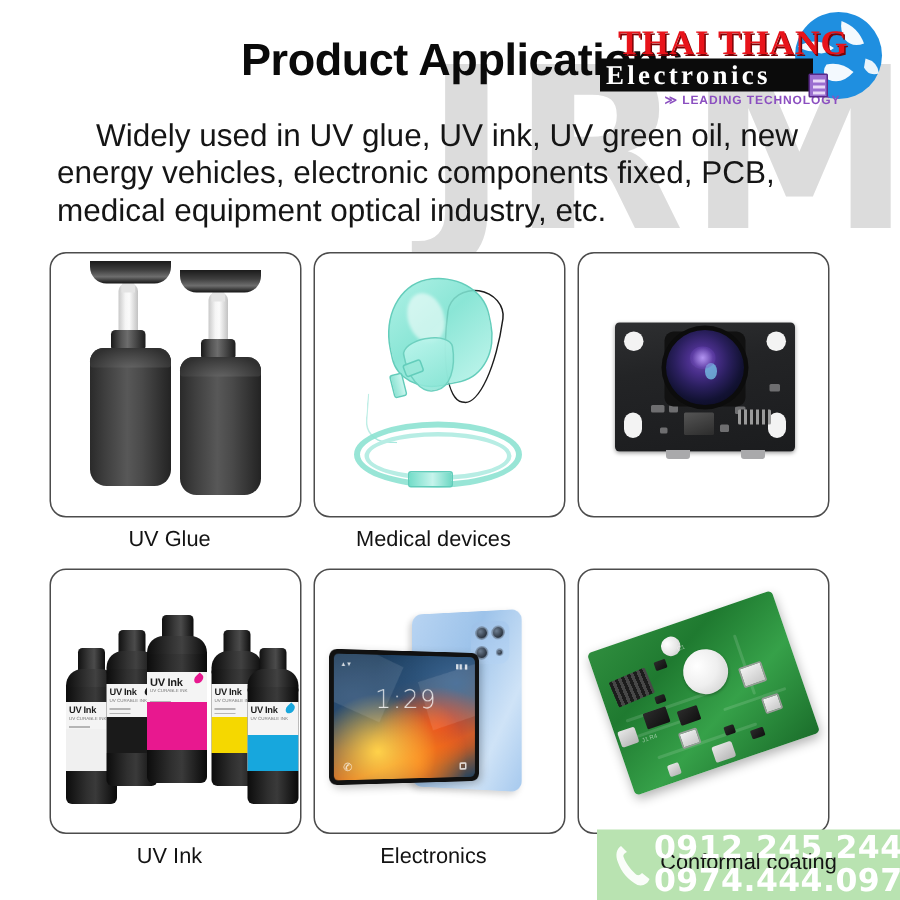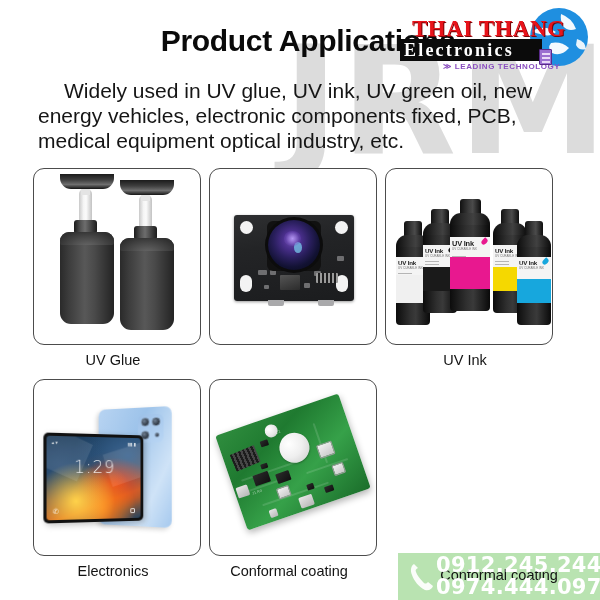--- a/index.html
+++ b/index.html
@@ -606,20 +606,37 @@
             <div class="gb-collar"></div>
             <div class="gb-body"></div>
             <div class="gb-shoulder"></div>
             <div class="gb-base"></div>
           </div>
         </div>
       </div>
       <div class="caption">UV Glue</div>
     </div>
 
+    <div class="cell">
+      <div class="card">
+        <div class="mask-wrap">
+          <div class="mask-strap"></div>
+          <div class="mask-body"></div>
+          <div class="mask-hilite"></div>
+          <div class="mask-cone"></div>
+          <div class="mask-nub"></div>
+          <div class="mask-conn"></div>
+          <div class="mask-tube"></div>
+          <div class="mask-coil1"></div>
+          <div class="mask-coil2"></div>
+          <div class="mask-end"></div>
+        </div>
+      </div>
+      <div class="caption">Medical devices</div>
+    </div>
 
     <div class="cell">
       <div class="card">
         <div class="cam-wrap">
           <div class="cam-pcb">
             <div class="cam-hole tl"></div>
             <div class="cam-hole tr"></div>
             <div class="cam-hole bl"></div>
             <div class="cam-hole br"></div>
             <div class="cam-sm" style="left:24px; bottom:26px; width:9px; height:5px;"></div>

